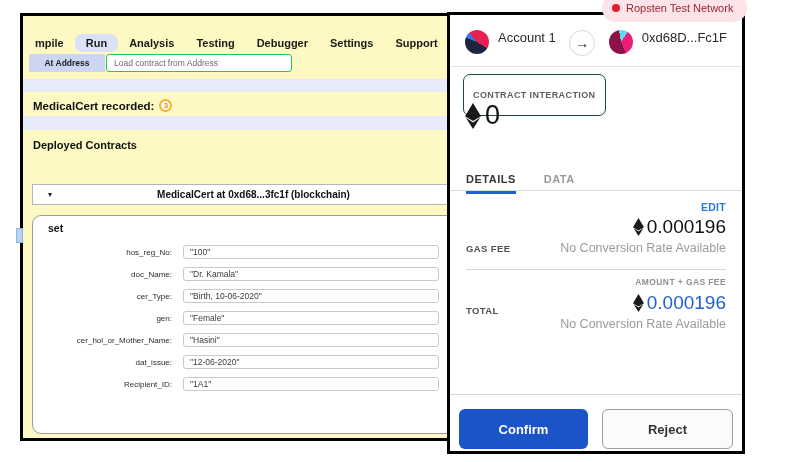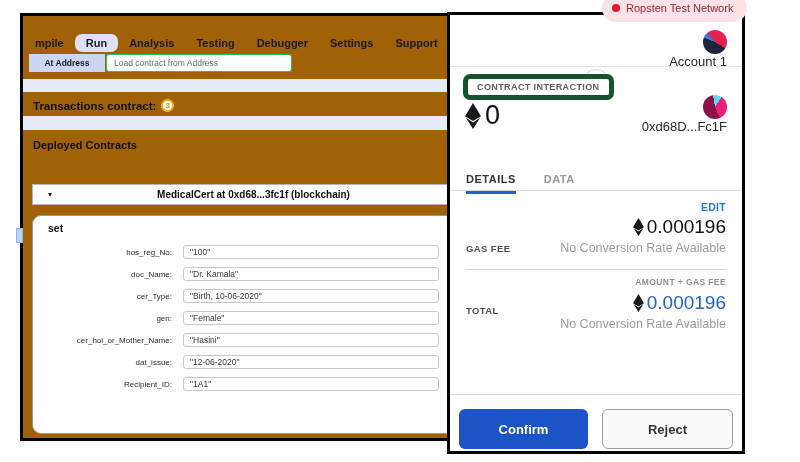--- a/index.html
+++ b/index.html
@@ -1,21 +1,21 @@
 <!DOCTYPE html>
 <html><head>
 <meta charset="utf-8">
 <style>
   * { margin:0; padding:0; box-sizing:border-box; }
   html,body { width:800px; height:462px; background:#fff; font-family:"Liberation Sans", sans-serif; }
   #canvas { position:relative; width:800px; height:462px; overflow:hidden; background:#fff; }
 
   
   .remix-panel { position:absolute; left:20px; top:13px; width:431px; height:428px;
-    border:3px solid #000; background:#a16207; overflow:hidden; }
+    border:3px solid #000; background:#fef9c3; overflow:hidden; }
   .tabs { position:absolute; top:18px; left:1px; right:0; display:flex; align-items:center;
     font-size:11px; font-weight:bold; color:#1a1a1a; white-space:nowrap; }
   .tab { padding:3px 11px; cursor:pointer; }
   .tab.active { background:#dbe2f8;border-radius:7px; }
   .ataddr-row { position:absolute; top:38px; left:6px; display:flex; align-items:stretch; }
   .at-address-btn { width:76px; background:#ccd6f3; font-size:8.5px; font-weight:bold;
     color:#1a1a1a; text-align:center; padding:4px 0; border:none; cursor:pointer;
     font-family:"Liberation Sans", sans-serif; }
   .load-input { width:186px; border:1px solid #22c55e; border-radius:3px; font-size:8.5px;
     color:#6b6b6b; padding:2px 7px; background:#fff; margin-left:1px; outline:none;
@@ -45,32 +45,32 @@
     background:#b9d3f2; border:1px solid #8fb4e0; z-index:1; }
 
   
   .mm-panel { position:absolute; left:447px; top:12px; width:298px; height:442px;
     border:3px solid #000; background:#fff; z-index:3; }
   .network-pill { position:absolute; left:602px; top:-6px; height:28px; z-index:10;
     display:flex; align-items:center; padding:0 14px 0 10px; border-radius:14px;
     background:#fbe3e8; color:#9c2436; font-size:11px; cursor:pointer; }
   .net-dot { width:8px; height:8px; border-radius:50%; background:#e8192c; margin-right:6px; }
   .account-row { position:absolute; top:15px; left:0; right:0; height:26px;
-    display:flex; align-items:flex-end; padding:0 15px;flex-direction:column; }
+    display:flex; align-items:flex-start; padding:0 15px; }
   .avatar { width:24px; height:24px; border-radius:50%; flex:none; }
   .avatar1 { background:conic-gradient(from -40deg, #e62050 0 45%, #1d2440 45% 92%, #3a78e0 92% 100%); }
   .avatar2 { background:conic-gradient(from -10deg, #62d8f5 0 12%, #eb1e79 12% 46%, #8c1248 46% 100%); }
   .acct-name { font-size:13px; color:#2a2a2a; margin-left:9px; }
   .arrow-circle { width:26px; height:26px; border-radius:50%; border:1px solid #d8d8d8;
     background:#fff; display:flex; align-items:center; justify-content:center;
     font-size:14px; color:#111; margin:0 auto; flex:none; }
   .acct-divider { position:absolute; top:51px; left:0; right:0; border-top:1px solid #e4e4e4; }
   .ci-badge { position:absolute; top:59px; left:13px; font-size:9px; font-weight:bold;
-    color:#5f5f5f; letter-spacing:.4px; border:5px solid #14532d; border-radius:7px;
-    padding:3px 9px; background:#fff; }
+    color:#5f5f5f; letter-spacing:.4px; border:1px solid #14532d; border-radius:7px;
+    padding:15px 9px; background:#fff; }
   .amount { position:absolute; top:85px; left:15px; display:flex; align-items:center;
     font-size:27px; color:#111; }
   .amount svg { margin-right:4px; }
   .mm-tabs { position:absolute; top:158px; left:16px; display:flex; gap:28px;
     font-size:11px; font-weight:bold; letter-spacing:.5px; }
   .mm-tab { padding-bottom:6px; cursor:pointer; }
   .mm-tab.active { color:#333; border-bottom:3px solid #2160d4; }
   .mm-tab.idle { color:#9a9a9a; }
   .tab-divider { position:absolute; top:175px; left:0; right:0; border-top:1px solid #dcdcdc; }
   .edit-link { position:absolute; top:186px; right:16px; font-size:10.5px; font-weight:bold;
@@ -114,21 +114,21 @@
     </div>
 
     <div class="ataddr-row">
       <button class="at-address-btn">At Address</button>
       <input class="load-input" value="Load contract from Address" style="">
     </div>
 
     <div class="strip strip1"></div>
 
     <div class="tx-row">
-      <span>Transactions contract:</span>
+      <span>MedicalCert recorded:</span>
       <span class="tx-badge">3</span>
     </div>
 
     <div class="strip strip2"></div>
 
     <div class="deployed">Deployed Contracts</div>
 
     <div class="contract-box">
       <span class="contract-caret">▾</span>
       <span class="contract-title">MedicalCert at 0xd68...3fc1f (blockchain)</span>

